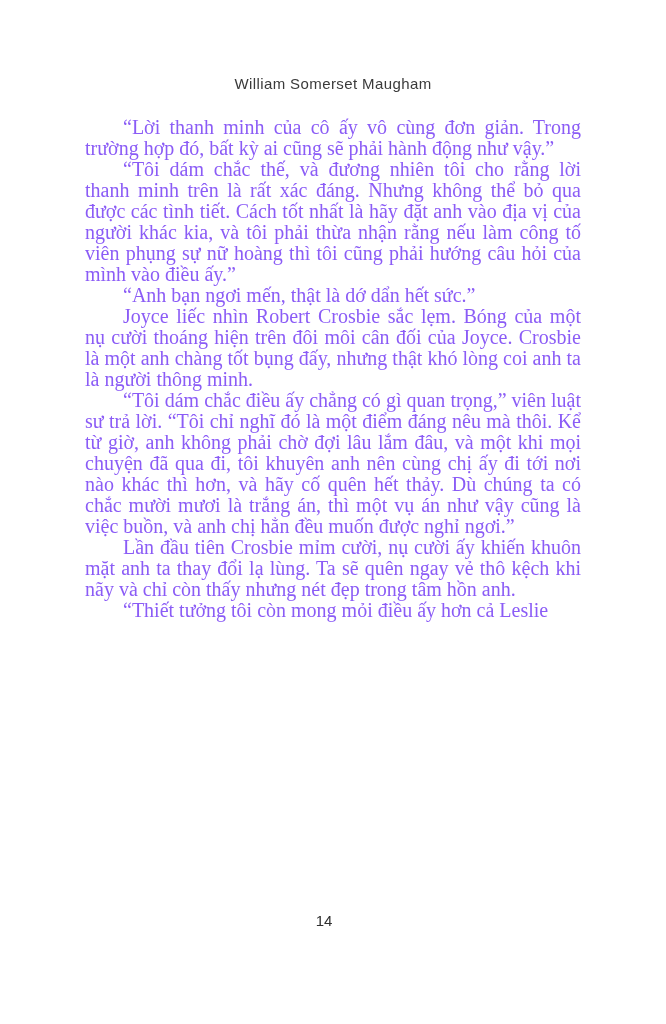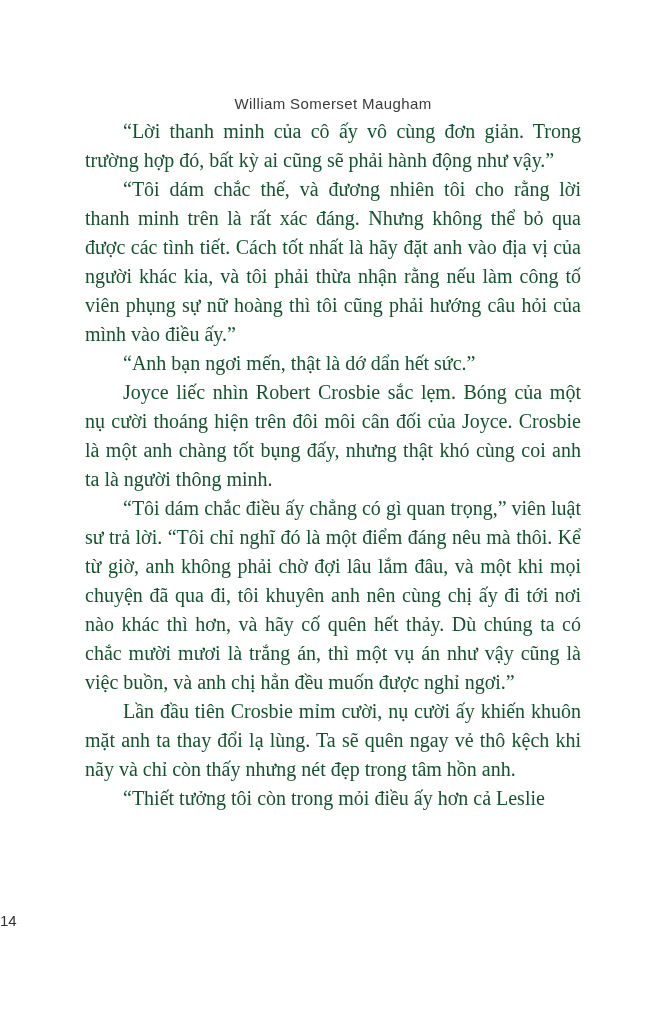--- a/index.html
+++ b/index.html
@@ -9,67 +9,67 @@
   }
   .page {
     position: relative;
     width: 666px;
     height: 1024px;
     background: #ffffff;
     overflow: hidden;
   }
   .running-head {
     position: absolute;
-    top: 95px;
+    top: 75px;
     left: 0;
     right: 0;
     text-align: center;
     font-family: "Liberation Sans", sans-serif;
     font-size: 15px;
     letter-spacing: 0.4px;
     color: #3a3a3a;
   }
   .body-text {
     position: absolute;
     top: 117px;
     left: 85px;
     width: 496px;
     font-family: "Liberation Serif", "DejaVu Serif", serif;
     font-size: 20px;
-    line-height: 29px;
+    line-height: 21px;
     text-align: justify;
-    color: #14532d;
+    color: #8b5cf6;
   }
   .body-text p {
     margin: 0;
     text-indent: 38px;
   }
   .page-number {
     position: absolute;
     top: 912px;
     left: 0;
     right: 18px;
-    text-align: left;
+    text-align: center;
     font-family: "Liberation Sans", sans-serif;
     font-size: 15px;
     color: #2f2f2f;
   }
 </style>
 </head>
 <body>
 
 <div class="page">
 
   <div class="running-head">William Somerset Maugham</div>
 
   <div class="body-text">
     <p>“Lời thanh minh của cô ấy vô cùng đơn giản. Trong trường hợp đó, bất kỳ ai cũng sẽ phải hành động như vậy.”</p>
     <p>“Tôi dám chắc thế, và đương nhiên tôi cho rằng lời thanh minh trên là rất xác đáng. Nhưng không thể bỏ qua được các tình tiết. Cách tốt nhất là hãy đặt anh vào địa vị của người khác kia, và tôi phải thừa nhận rằng nếu làm công tố viên phụng sự nữ hoàng thì tôi cũng phải hướng câu hỏi của mình vào điều ấy.”</p>
     <p>“Anh bạn ngơi mến, thật là dớ dẩn hết sức.”</p>
-    <p>Joyce liếc nhìn Robert Crosbie sắc lẹm. Bóng của một nụ cười thoáng hiện trên đôi môi cân đối của Joyce. Crosbie là một anh chàng tốt bụng đấy, nhưng thật khó cùng coi anh ta là người thông minh.</p>
+    <p>Joyce liếc nhìn Robert Crosbie sắc lẹm. Bóng của một nụ cười thoáng hiện trên đôi môi cân đối của Joyce. Crosbie là một anh chàng tốt bụng đấy, nhưng thật khó lòng coi anh ta là người thông minh.</p>
     <p>“Tôi dám chắc điều ấy chẳng có gì quan trọng,” viên luật sư trả lời. “Tôi chỉ nghĩ đó là một điểm đáng nêu mà thôi. Kể từ giờ, anh không phải chờ đợi lâu lắm đâu, và một khi mọi chuyện đã qua đi, tôi khuyên anh nên cùng chị ấy đi tới nơi nào khác thì hơn, và hãy cố quên hết thảy. Dù chúng ta có chắc mười mươi là trắng án, thì một vụ án như vậy cũng là việc buồn, và anh chị hẳn đều muốn được nghỉ ngơi.”</p>
     <p>Lần đầu tiên Crosbie mỉm cười, nụ cười ấy khiến khuôn mặt anh ta thay đổi lạ lùng. Ta sẽ quên ngay vẻ thô kệch khi nãy và chỉ còn thấy nhưng nét đẹp trong tâm hồn anh.</p>
-    <p>“Thiết tưởng tôi còn trong mỏi điều ấy hơn cả Leslie</p>
+    <p>“Thiết tưởng tôi còn mong mỏi điều ấy hơn cả Leslie</p>
   </div>
 
   <div class="page-number">14</div>
 
 </div>
 
 </body></html>

